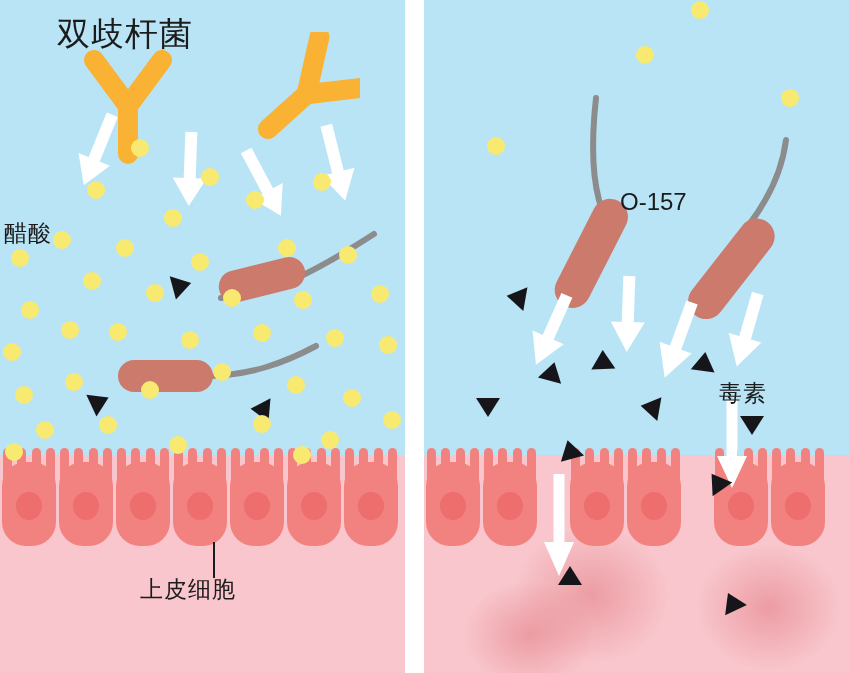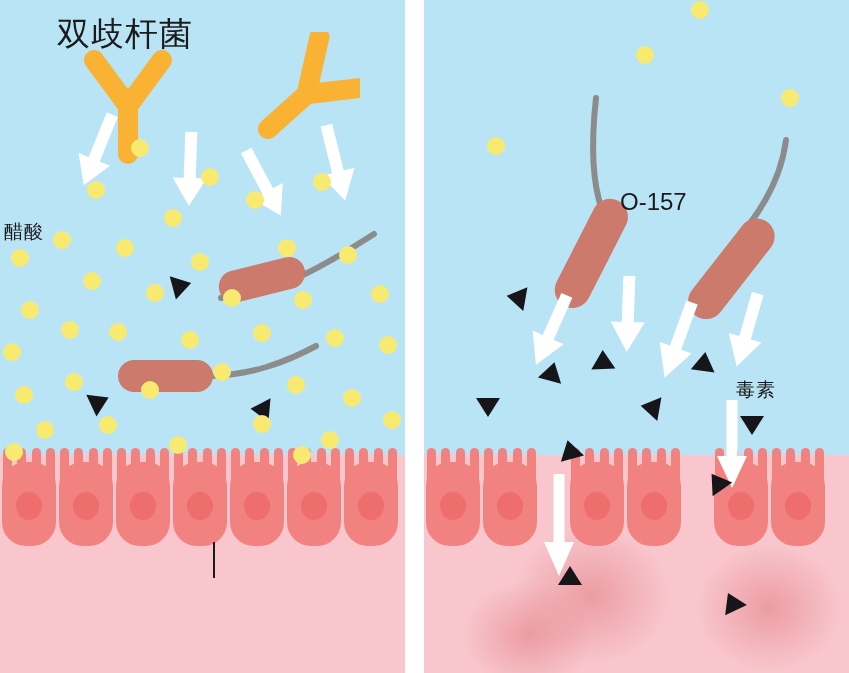--- a/index.html
+++ b/index.html
@@ -54,21 +54,21 @@
 
   
   .label {
     position: absolute;
     color: #1b1b1b;
     white-space: nowrap;
     line-height: 1;
   }
   .label-cjk { font-family: "DejaVu Sans", "Liberation Sans", sans-serif; }
   .label-title   { font-size: 33px; letter-spacing: 1px; }
-  .label-mid     { font-size: 19px; letter-spacing: 1px; }
+  .label-mid     { font-size: 23px; letter-spacing: 1px; }
   .label-o157    { font-size: 24px; letter-spacing: 0px; font-family: "Liberation Sans", sans-serif; }
   .boxed {
     position: absolute;
     border: 3px solid #3a2a2a;
     padding: 4px 12px 8px 12px;
     font-size: 31px;
     color: #1b1b1b;
     background: transparent;
     line-height: 1.05;
   }
@@ -189,20 +189,21 @@
     </svg>
 
     <div class="tri" style="left:170px; top:276px; transform:rotate(255deg);"></div>
     <div class="tri" style="left:88px;  top:392px; transform:rotate(245deg);"></div>
     <div class="tri" style="left:248px; top:400px; transform:rotate(95deg);"></div>
 
     <div class="label label-cjk label-title" style="left:57px; top:17px;">双歧杆菌</div>
     <div class="label label-cjk label-mid" style="left:4px; top:222px;">醋酸</div>
 
     <div class="leader" style="left:213px; top:542px; height:36px;"></div>
+    <div class="label label-cjk label-mid" style="left:140px; top:578px;">上皮细胞</div>
 
   <div class="dot" style="left: 131px; top: 139px;"></div>
       <div class="dot" style="left: 201px; top: 168px;"></div>
       <div class="dot" style="left: 87px; top: 181px;"></div>
       <div class="dot" style="left: 164px; top: 209px;"></div>
       <div class="dot" style="left: 116px; top: 239px;"></div>
       <div class="dot" style="left: 246px; top: 191px;"></div>
       <div class="dot" style="left: 313px; top: 173px;"></div>
       <div class="dot" style="left: 11px; top: 249px;"></div>
       <div class="dot" style="left: 53px; top: 231px;"></div>
@@ -320,20 +321,20 @@
     <div class="tri" style="left:52px;  top:398px; transform:rotate(0deg);"></div>
     <div class="tri" style="left:214px; top:398px; transform:rotate(100deg);"></div>
     <div class="tri" style="left:268px; top:352px; transform:rotate(188deg);"></div>
     <div class="tri" style="left:316px; top:416px; transform:rotate(0deg);"></div>
     <div class="tri" style="left:134px; top:440px; transform:rotate(165deg);"></div>
     <div class="tri" style="left:281px; top:472px; transform:rotate(145deg);"></div>
     <div class="tri" style="left:134px; top:566px; transform:rotate(180deg);"></div>
     <div class="tri" style="left:296px; top:592px; transform:rotate(155deg);"></div>
 
     <div class="label label-o157" style="left:196px; top:190px;">O-157</div>
-    <div class="label label-cjk label-mid" style="left:312px; top:382px;font-family:Liberation Mono, monospace;">毒素</div>
+    <div class="label label-cjk label-mid" style="left:295px; top:382px;">毒素</div>
   <div class="dot" style="left: 212px; top: 46px;"></div>
       <div class="dot" style="left: 357px; top: 89px;"></div>
       <div class="dot" style="left: 63px; top: 137px;"></div>
       <div class="dot" style="left: 267px; top: 1px;"></div>
     </div>
 
 </div>
 
 </body></html>

